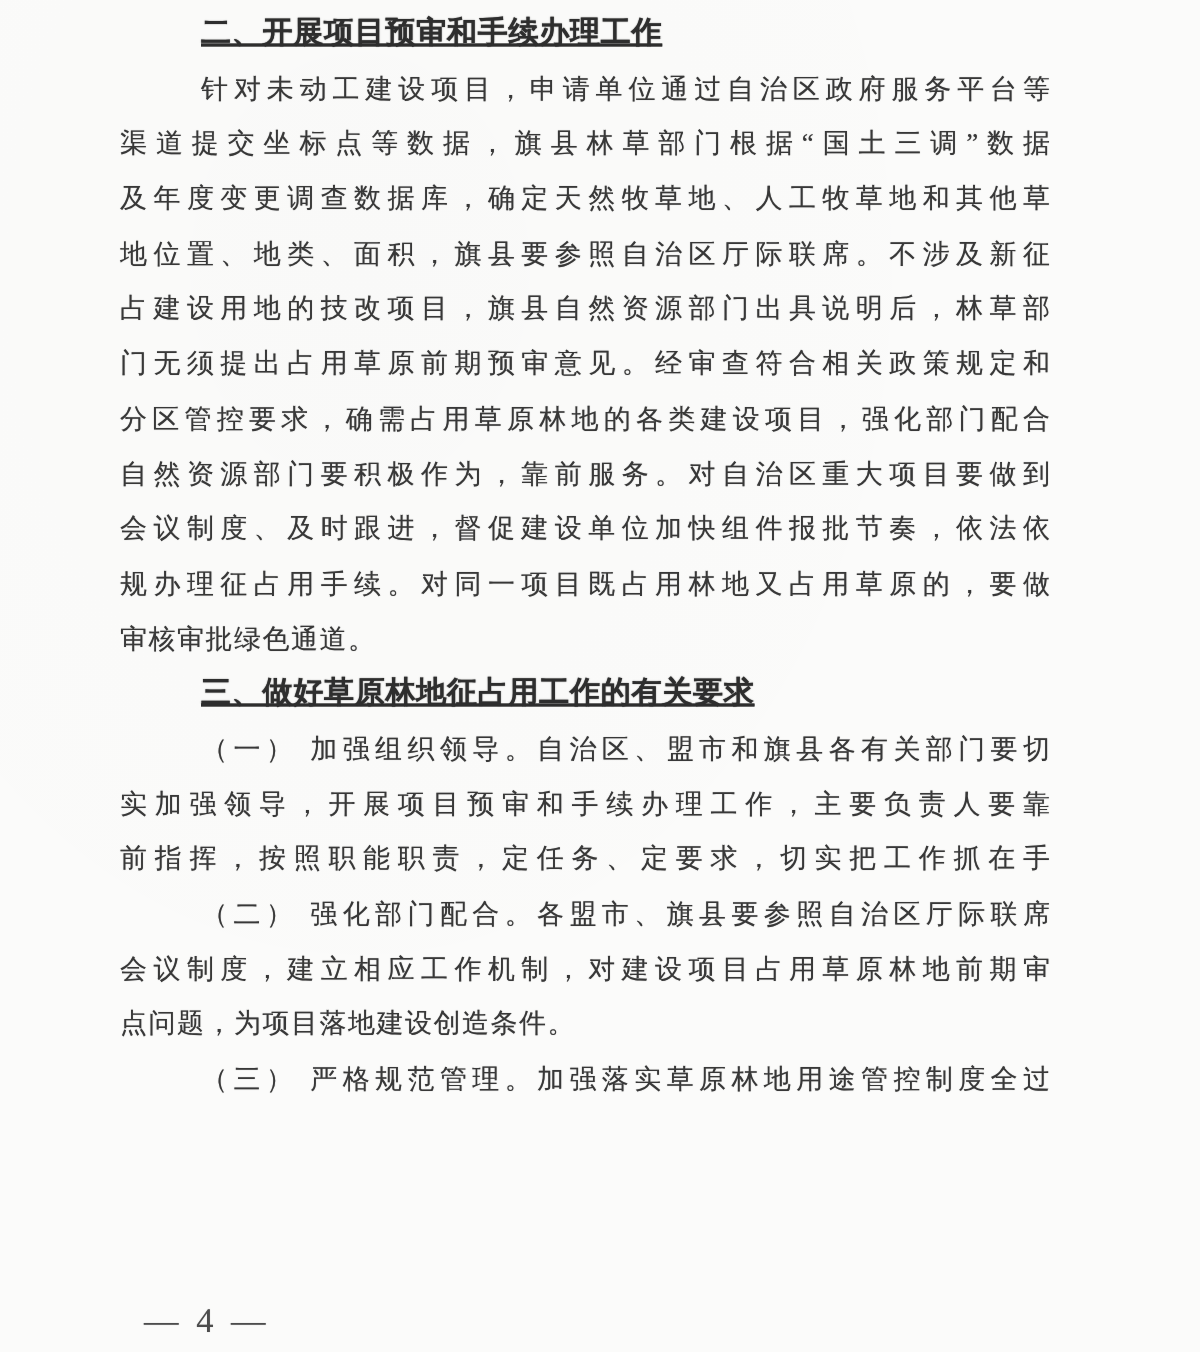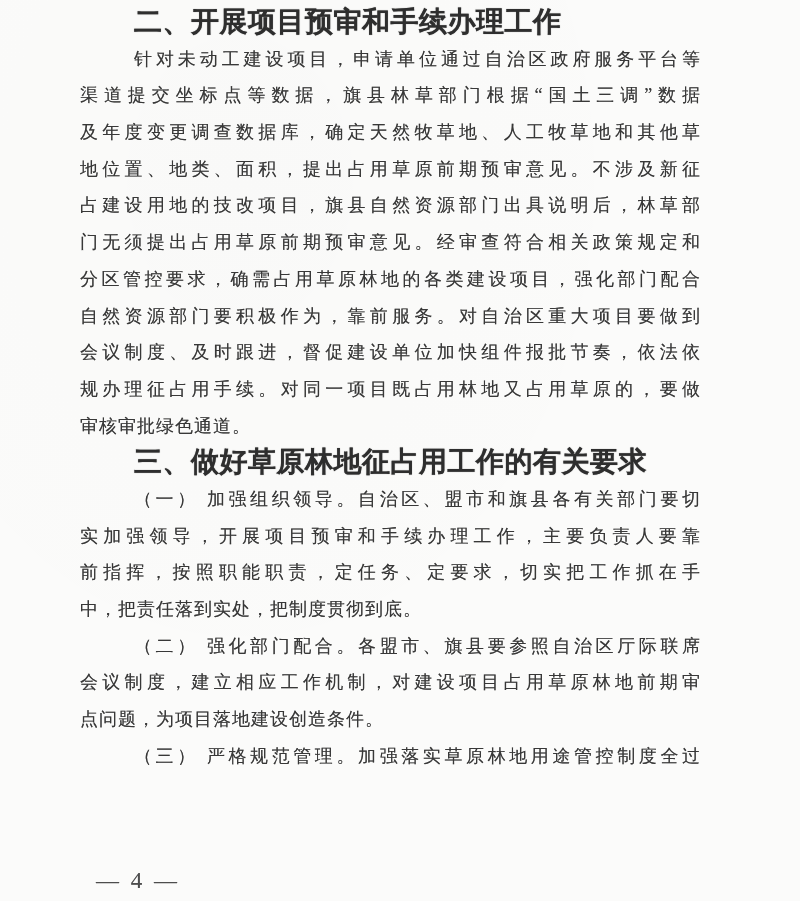--- a/index.html
+++ b/index.html
@@ -41,24 +41,25 @@
     text-align: justify;
     text-align-last: justify;
     letter-spacing: 0;
   }
   .line.indent {
     text-indent: 54px;
   }
   .line.heading {
     font-family: "Liberation Sans", sans-serif;
     font-weight: 700;
-    font-size: 28px;
+    font-size: 20px;
     letter-spacing: 0.5px;
     color: #2e2e2e;
     text-shadow: 0 0 0.8px rgba(40,40,40,0.8);
+    text-decoration: underline;
   }
   .page-number {
     position: absolute;
     left: 96px;
     top: 868px;
     font-size: 23px;
     letter-spacing: 3px;
     color: #4d4d4d;
     font-family: "Liberation Serif", serif;
     text-shadow: 0 0 0.6px rgba(77,77,77,0.5);
@@ -66,32 +67,31 @@
 </style>
 </head>
 <body>
 
 <div class="scan-page">
   <div class="text-block">
       <div class="line heading indent">二、开展项目预审和手续办理工作</div>
       <div class="line indent justify">针对未动工建设项目，申请单位通过自治区政府服务平台等</div>
       <div class="line justify">渠道提交坐标点等数据，旗县林草部门根据“国土三调”数据</div>
       <div class="line justify">及年度变更调查数据库，确定天然牧草地、人工牧草地和其他草</div>
-      <div class="line justify">地位置、地类、面积，提出占用草原前期预审意见。不涉及新征</div>
+      <div class="line justify">地位置、地类、面积，旗县要参照自治区厅际联席。不涉及新征</div>
       <div class="line justify">占建设用地的技改项目，旗县自然资源部门出具说明后，林草部</div>
       <div class="line justify">门无须提出占用草原前期预审意见。经审查符合相关政策规定和</div>
       <div class="line justify">分区管控要求，确需占用草原林地的各类建设项目，强化部门配合</div>
       <div class="line justify">自然资源部门要积极作为，靠前服务。对自治区重大项目要做到</div>
       <div class="line justify">会议制度、及时跟进，督促建设单位加快组件报批节奏，依法依</div>
       <div class="line justify">规办理征占用手续。对同一项目既占用林地又占用草原的，要做</div>
       <div class="line">审核审批绿色通道。</div>
       <div class="line heading indent">三、做好草原林地征占用工作的有关要求</div>
       <div class="line indent justify">（一） 加强组织领导。自治区、盟市和旗县各有关部门要切</div>
       <div class="line justify">实加强领导，开展项目预审和手续办理工作，主要负责人要靠</div>
       <div class="line justify">前指挥，按照职能职责，定任务、定要求，切实把工作抓在手</div>
-      <div class="line">中，把责任落到实处，把制度贯彻到底。</div>
       <div class="line indent justify">（二） 强化部门配合。各盟市、旗县要参照自治区厅际联席</div>
       <div class="line justify">会议制度，建立相应工作机制，对建设项目占用草原林地前期审</div>
       <div class="line">点问题，为项目落地建设创造条件。</div>
       <div class="line indent justify">（三） 严格规范管理。加强落实草原林地用途管控制度全过</div>
     </div>
   <div class="page-number">— 4 —</div>
 </div>
 
 </body></html>

